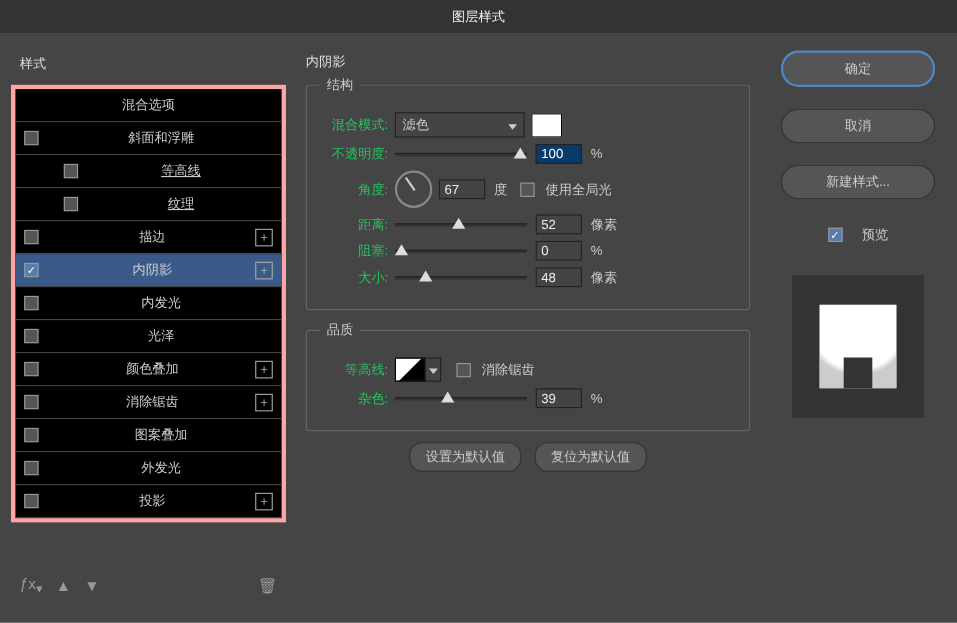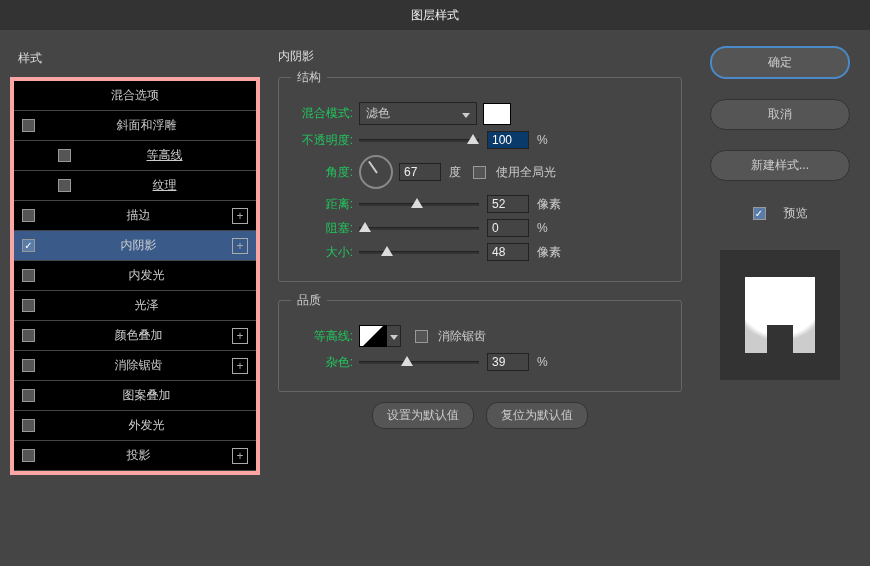--- a/index.html
+++ b/index.html
@@ -110,20 +110,27 @@
         <div class="style-item">
           <span class="checkbox"></span>
           <span class="style-label">外发光</span>
         </div>
         <div class="style-item">
           <span class="checkbox"></span>
           <span class="style-label">投影</span>
           <span class="add-icon">+</span>
         </div>
       </div>
+    <div class="sidebar-footer">
+      <span class="icon">ƒx<sub>▾</sub></span>
+      <span class="icon">▲</span>
+      <span class="icon">▼</span>
+      <span class="spacer"></span>
+      <span class="icon">🗑</span>
+    </div>
   </div>
 
   <div class="content">
     <div class="sect-title">内阴影</div>
 
     <fieldset>
       <legend>结构</legend>
 
       <div class="row">
         <span class="row-label">混合模式:</span>

